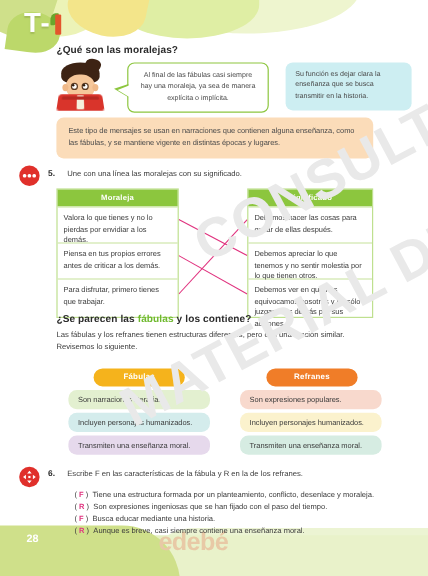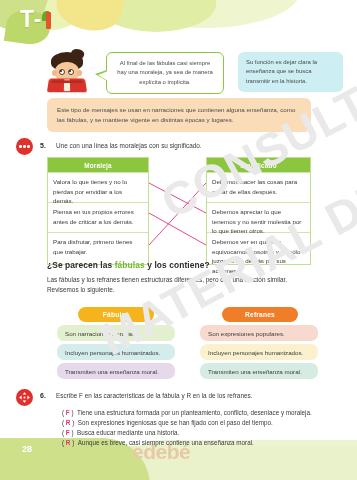--- a/index.html
+++ b/index.html
@@ -212,20 +212,21 @@
   <div class="leaf l4"></div>
   <div class="leaf l2"></div>
   <div class="leaf l3"></div>
   <div class="leaf l1"></div>
   <div class="leaf l6"></div>
 </div>
 <div class="hdr-badge"><span>T-</span><span class="hdr-num"><span class="hdr-leafdot"></span><span class="stem"></span></span></div>
 
 <div class="page">
 
+  <h2 class="q" style="left:47px;top:36px;">¿Qué son las moralejas?</h2>
 
   <div class="boy">
     <div class="hair"></div>
     <div class="face"></div>
     <div class="ear l"></div>
     <div class="ear r"></div>
     <div class="eye l"></div>
     <div class="eye r"></div>
     <div class="pupil l"></div>
     <div class="pupil r"></div>

